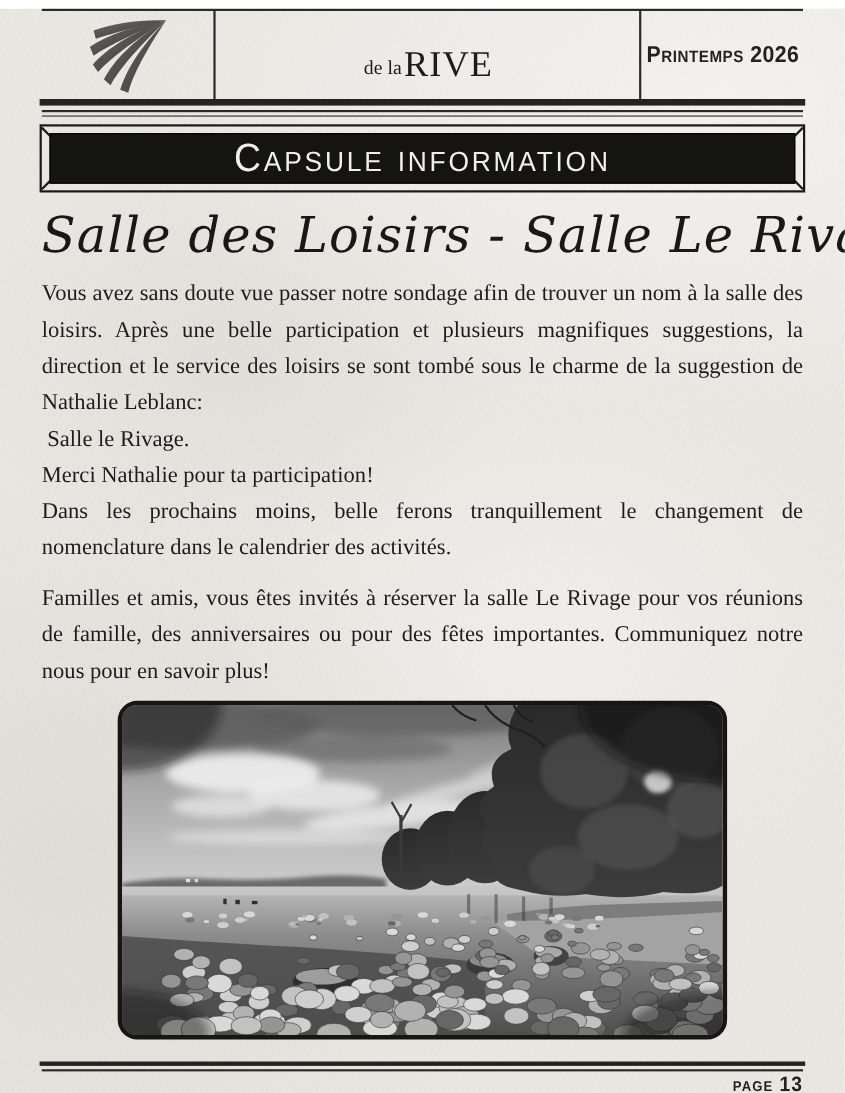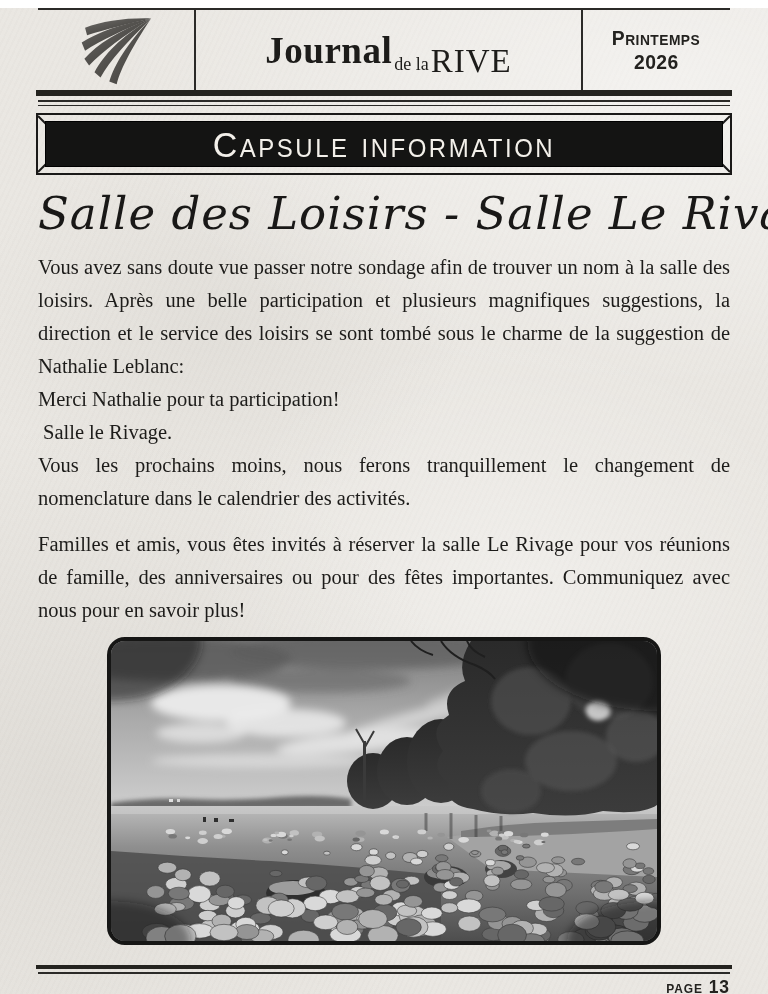--- a/index.html
+++ b/index.html
@@ -24,21 +24,21 @@
 
   
   .masthead{
     margin-top:8px;
     border-top:2px solid #2b2a28;
     display:flex; height:82px;
   }
   .cell{ display:flex; align-items:center; justify-content:center; }
   .cell-logo{ width:158px; border-right:2px solid #2b2a28; }
   .cell-title{ flex:1; border-right:2px solid #2b2a28; }
-  .cell-season{ width:147px; flex-direction:column; }
+  .cell-season{ width:147px; flex-direction:row; }
 
   .logo-svg{ width:96px; height:74px; display:block; }
 
   .masthead-title{ display:flex; align-items:baseline; justify-content:center; }
   .mt-main{ font-weight:700; font-size:37px; letter-spacing:.5px; }
   .mt-sub{ font-size:18px; position:relative; top:7px; margin-left:2px; }
   .mt-accent{ font-size:33px; font-weight:400; position:relative; top:9px; margin-left:2px; letter-spacing:1px; }
 
   .season{
     font-family:"Liberation Sans", sans-serif;
@@ -140,21 +140,20 @@
           <path d="M112,8 C74,7 40,12 14,22 L17,33 C44,24 78,16 112,8 Z"></path>
           <path d="M112,8 C68,16 33,28 9,44 L14,56 C37,40 74,24 112,8 Z"></path>
           <path d="M112,8 C64,26 32,46 13,68 L20,78 C39,57 73,33 112,8 Z"></path>
           <path d="M112,8 C66,36 42,62 28,88 L37,96 C50,71 78,42 112,8 Z"></path>
           <path d="M112,8 C76,46 58,76 50,102 L61,106 C67,81 87,46 112,8 Z"></path>
         </g>
       </svg>
     </div>
     <div class="cell cell-title">
       <div class="masthead-title">
-        <span class="mt-main">Journal</span>
         <span class="mt-sub">de la</span>
         <span class="mt-accent">RIVE</span>
       </div>
     </div>
     <div class="cell cell-season">
       <div class="season">Printemps</div>
       <div class="season">2026</div>
     </div>
   </div>
   <div class="rule-thick"></div>
@@ -168,24 +167,24 @@
     <span class="bevel br"></span>
     <div class="plaque-inner">
       <span class="plaque-label">Capsule information</span>
     </div>
   </div>
 
   <div class="headline">Salle des Loisirs - Salle Le Rivage</div>
 
   <div class="bodycopy">
     <div class="para">Vous avez sans doute vue passer notre sondage afin de trouver un nom à la salle des loisirs. Après une belle participation et plusieurs magnifiques suggestions, la direction et le service des loisirs se sont tombé sous le charme de la suggestion de Nathalie Leblanc:</div>
+    <div class="aside-line indented">Salle le Rivage.</div>
     <div class="aside-line">Merci Nathalie pour ta participation!</div>
-    <div class="aside-line indented">Salle le Rivage.</div>
-    <div class="para-b">Vous les prochains moins, nous ferons tranquillement le changement de nomenclature dans le calendrier des activités.</div>
-    <div class="para-2">Familles et amis, vous êtes invités à réserver la salle Le Rivage pour vos réunions de famille, des anniversaires ou pour des fêtes importantes. Communiquez avec nous pour en savoir plus!</div>
+    <div class="para-b">Dans les prochains moins, belle ferons tranquillement le changement de nomenclature dans le calendrier des activités.</div>
+    <div class="para-2">Familles et amis, vous êtes invités à réserver la salle Le Rivage pour vos réunions de famille, des anniversaires ou pour des fêtes importantes. Communiquez notre nous pour en savoir plus!</div>
   </div>
 
   <div class="photo-frame">
     <svg viewBox="0 0 546 300" preserveAspectRatio="none" aria-hidden="true">
       <defs>
         <linearGradient id="sky" x1="0" y1="0" x2="0" y2="1">
           <stop offset="0" stop-color="#7d7d7d"></stop>
           <stop offset="0.4" stop-color="#a9a9a9"></stop>
           <stop offset="0.8" stop-color="#c8c8c8"></stop>
           <stop offset="1" stop-color="#d3d3d3"></stop>

